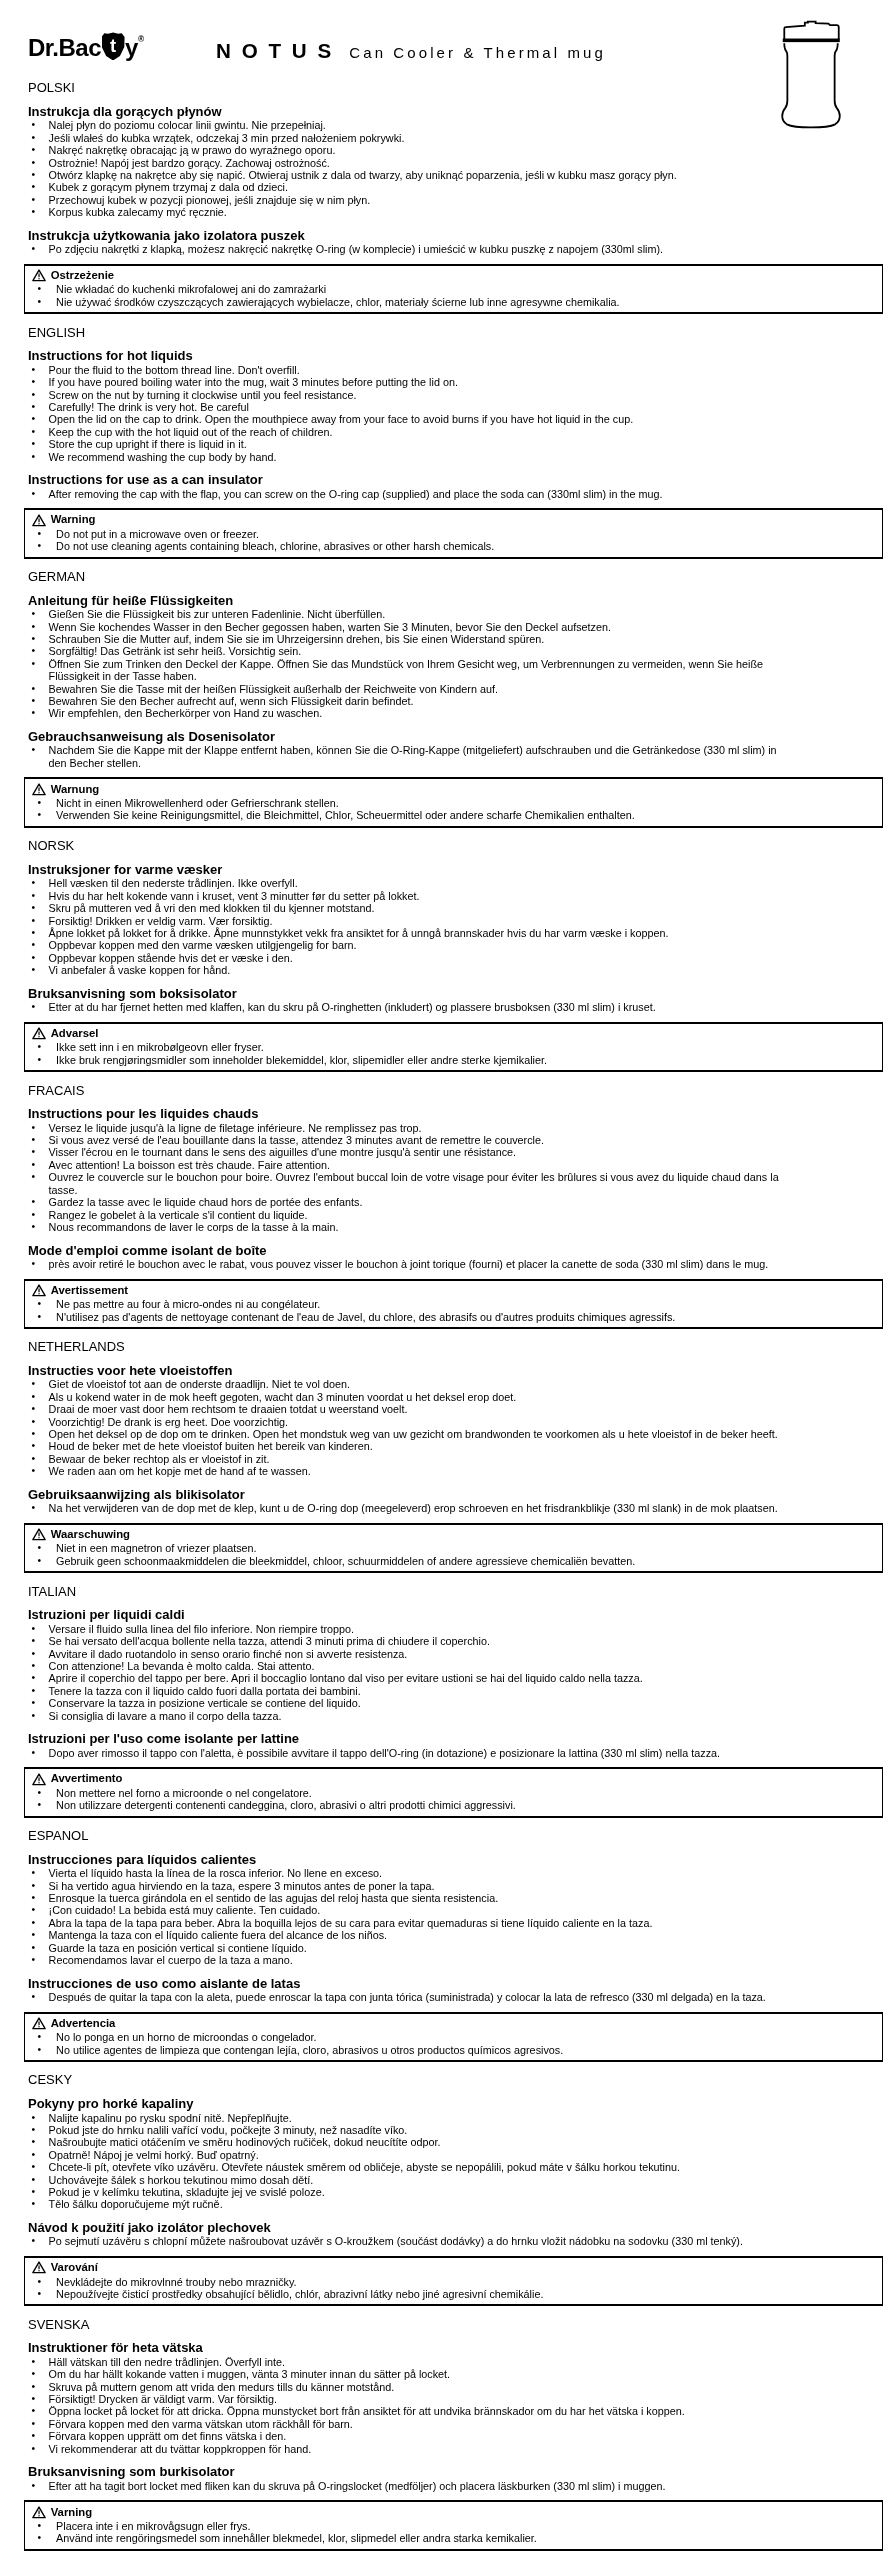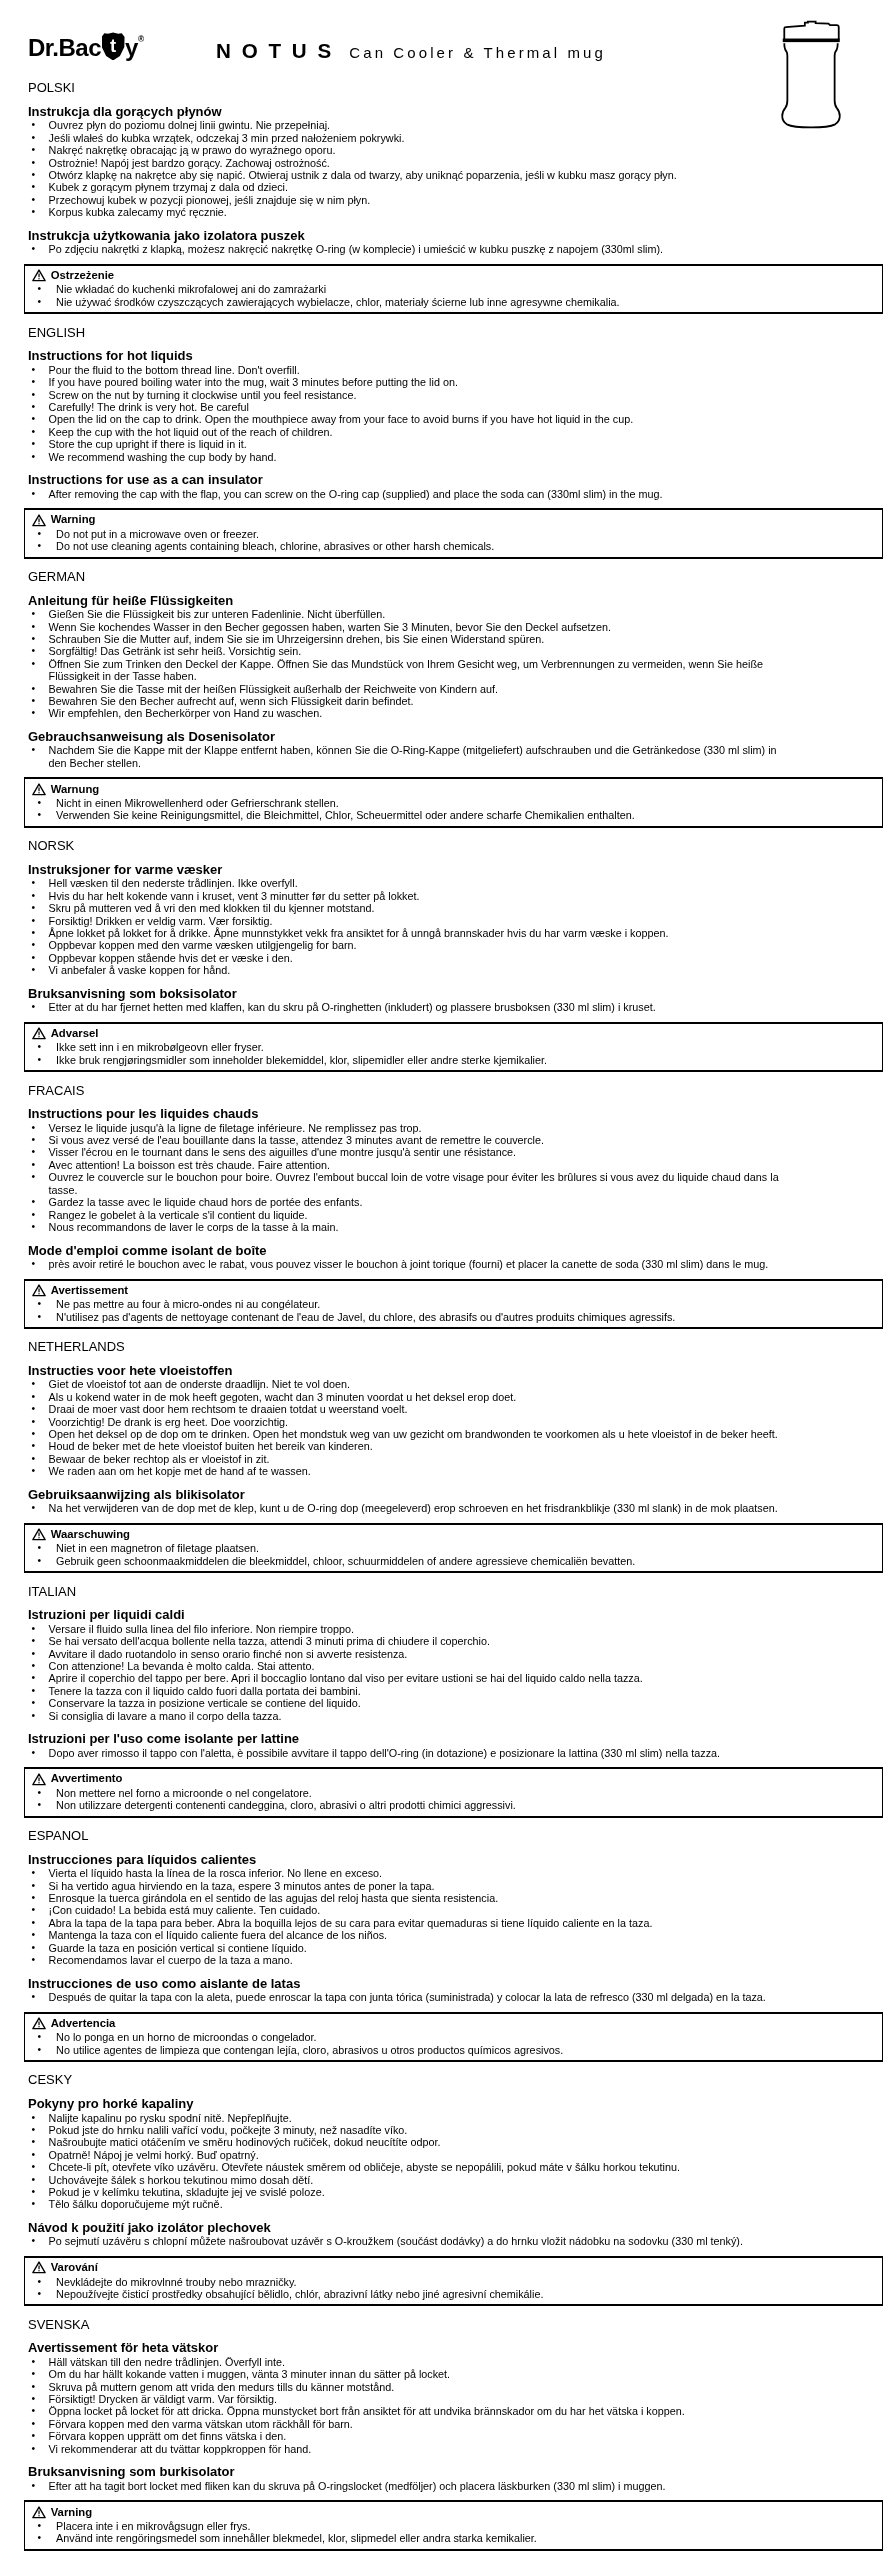--- a/index.html
+++ b/index.html
@@ -71,21 +71,21 @@
         <rect x="9" y="38" width="111" height="7" fill="#000"></rect>
         <path d="M12 47 Q12 58 16 63 Q18 66 18 72 L18 158 Q18 168 14 173 Q8 180 8 189 Q8 200 17 205 Q29 211 64 211 Q99 211 111 205 Q120 200 120 189 Q120 180 114 173 Q110 168 110 158 L110 72 Q110 66 112 63 Q116 58 116 47" fill="none" stroke="#000" stroke-width="3.5"></path>
       </svg>
     </div>
   </header>
 
   <section class="lang-section">
     <div class="lang-label">POLSKI</div>
     <h3 class="sub-title">Instrukcja dla gorących płynów</h3>
     <ul class="bullets">
-        <li>Ouvrez płyn do poziomu dolnej linii gwintu. Nie przepełniaj.</li>
+        <li>Nalej płyn do poziomu colocar linii gwintu. Nie przepełniaj.</li>
         <li>Jeśli wlałeś do kubka wrzątek, odczekaj 3 min przed nałożeniem pokrywki.</li>
         <li>Nakręć nakrętkę obracając ją w prawo do wyraźnego oporu.</li>
         <li>Ostrożnie! Napój jest bardzo gorący. Zachowaj ostrożność.</li>
         <li>Otwórz klapkę na nakrętce aby się napić. Otwieraj ustnik z dala od twarzy, aby uniknąć poparzenia, jeśli w kubku masz gorący płyn.</li>
         <li>Kubek z gorącym płynem trzymaj z dala od dzieci.</li>
         <li>Przechowuj kubek w pozycji pionowej, jeśli znajduje się w nim płyn.</li>
         <li>Korpus kubka zalecamy myć ręcznie.</li>
       </ul>
     <h3 class="sub-title">Instrukcja użytkowania jako izolatora puszek</h3>
     <ul class="bullets">
@@ -271,21 +271,21 @@
         <span class="warn-icon">
           <svg width="14" height="13" viewBox="0 0 27 25">
               <path d="M13.5 2 L25.3 22.5 H1.7 Z" fill="none" stroke="#000" stroke-width="2.6" stroke-linejoin="round"></path>
               <rect x="12.4" y="8.6" width="2.3" height="7.2" fill="#000"></rect>
               <rect x="12.4" y="17.6" width="2.3" height="2.3" fill="#000"></rect>
             </svg>
         </span>
         <span class="warning-title">Waarschuwing</span>
       </div>
       <ul class="bullets">
-          <li>Niet in een magnetron of filetage plaatsen.</li>
+          <li>Niet in een magnetron of vriezer plaatsen.</li>
           <li>Gebruik geen schoonmaakmiddelen die bleekmiddel, chloor, schuurmiddelen of andere agressieve chemicaliën bevatten.</li>
         </ul>
     </div>
   </section>
 
   <section class="lang-section">
     <div class="lang-label">ITALIAN</div>
     <h3 class="sub-title">Istruzioni per liquidi caldi</h3>
     <ul class="bullets">
         <li>Versare il fluido sulla linea del filo inferiore. Non riempire troppo.</li>
@@ -384,21 +384,21 @@
       </div>
       <ul class="bullets">
           <li>Nevkládejte do mikrovlnné trouby nebo mrazničky.</li>
           <li>Nepoužívejte čisticí prostředky obsahující bělidlo, chlór, abrazivní látky nebo jiné agresivní chemikálie.</li>
         </ul>
     </div>
   </section>
 
   <section class="lang-section">
     <div class="lang-label">SVENSKA</div>
-    <h3 class="sub-title">Avertissement för heta vätskor</h3>
+    <h3 class="sub-title">Instruktioner för heta vätska</h3>
     <ul class="bullets">
         <li>Häll vätskan till den nedre trådlinjen. Överfyll inte.</li>
         <li>Om du har hällt kokande vatten i muggen, vänta 3 minuter innan du sätter på locket.</li>
         <li>Skruva på muttern genom att vrida den medurs tills du känner motstånd.</li>
         <li>Försiktigt! Drycken är väldigt varm. Var försiktig.</li>
         <li>Öppna locket på locket för att dricka. Öppna munstycket bort från ansiktet för att undvika brännskador om du har het vätska i koppen.</li>
         <li>Förvara koppen med den varma vätskan utom räckhåll för barn.</li>
         <li>Förvara koppen upprätt om det finns vätska i den.</li>
         <li>Vi rekommenderar att du tvättar koppkroppen för hand.</li>
       </ul>

